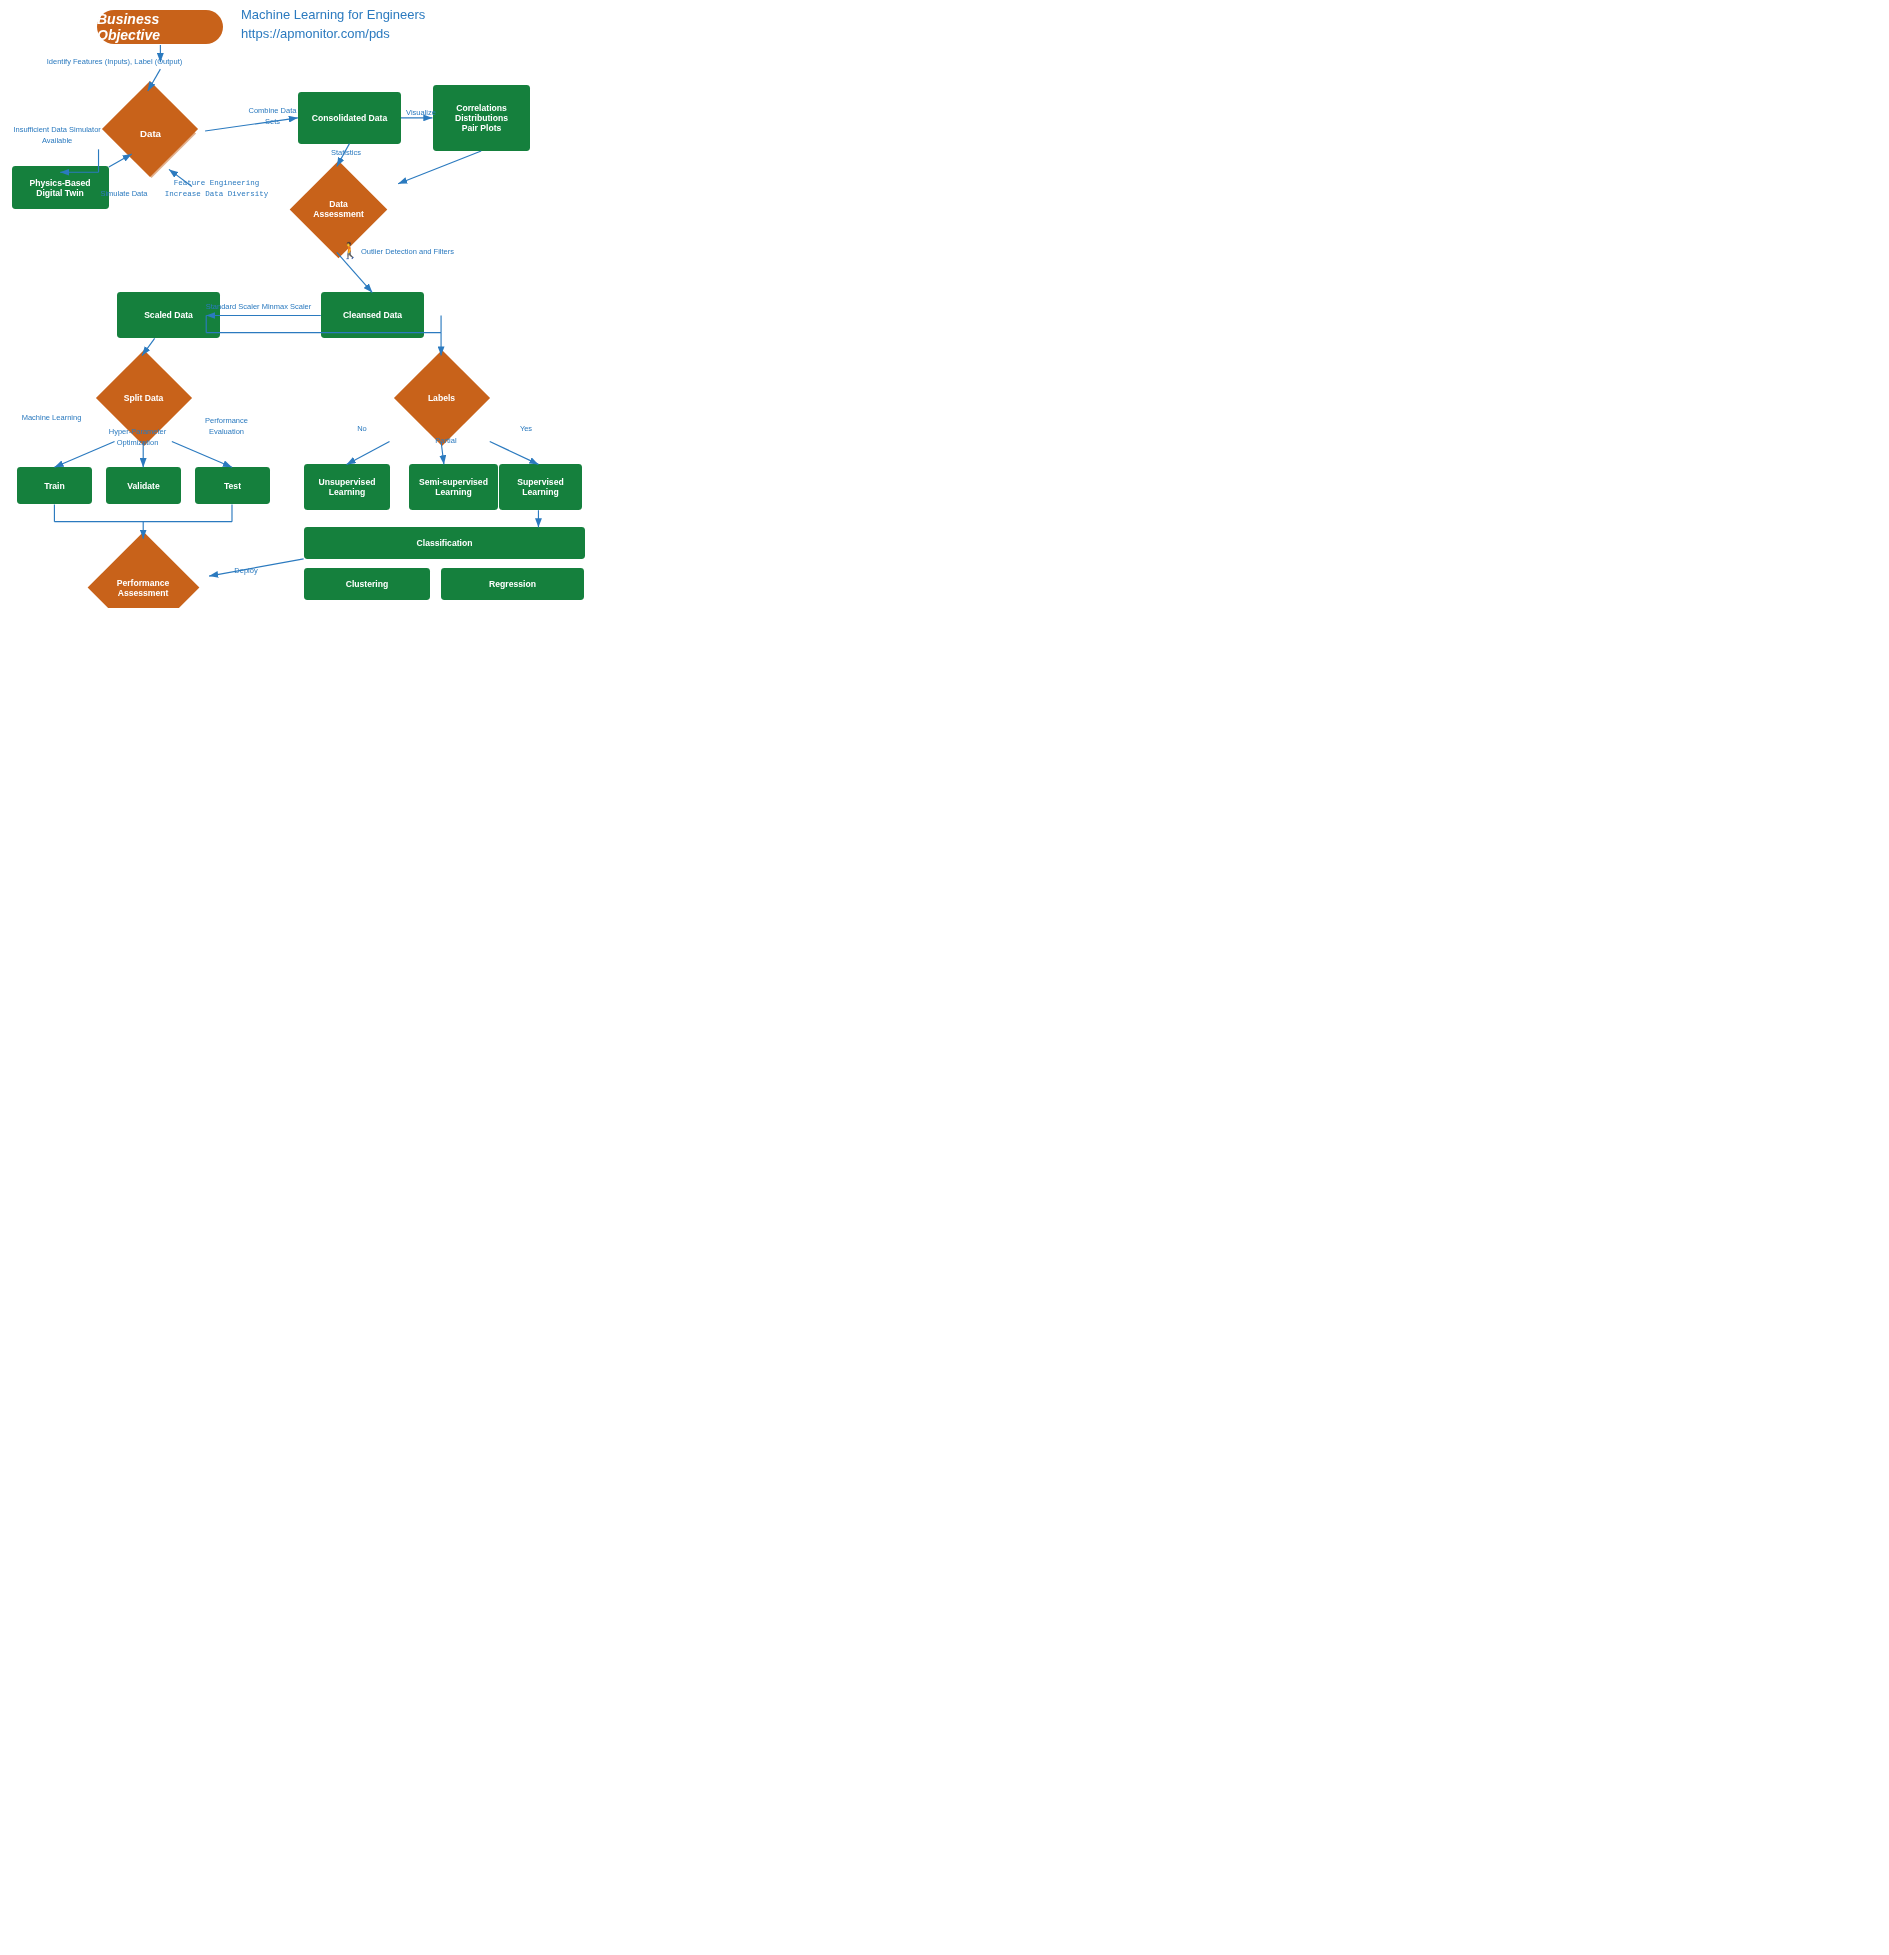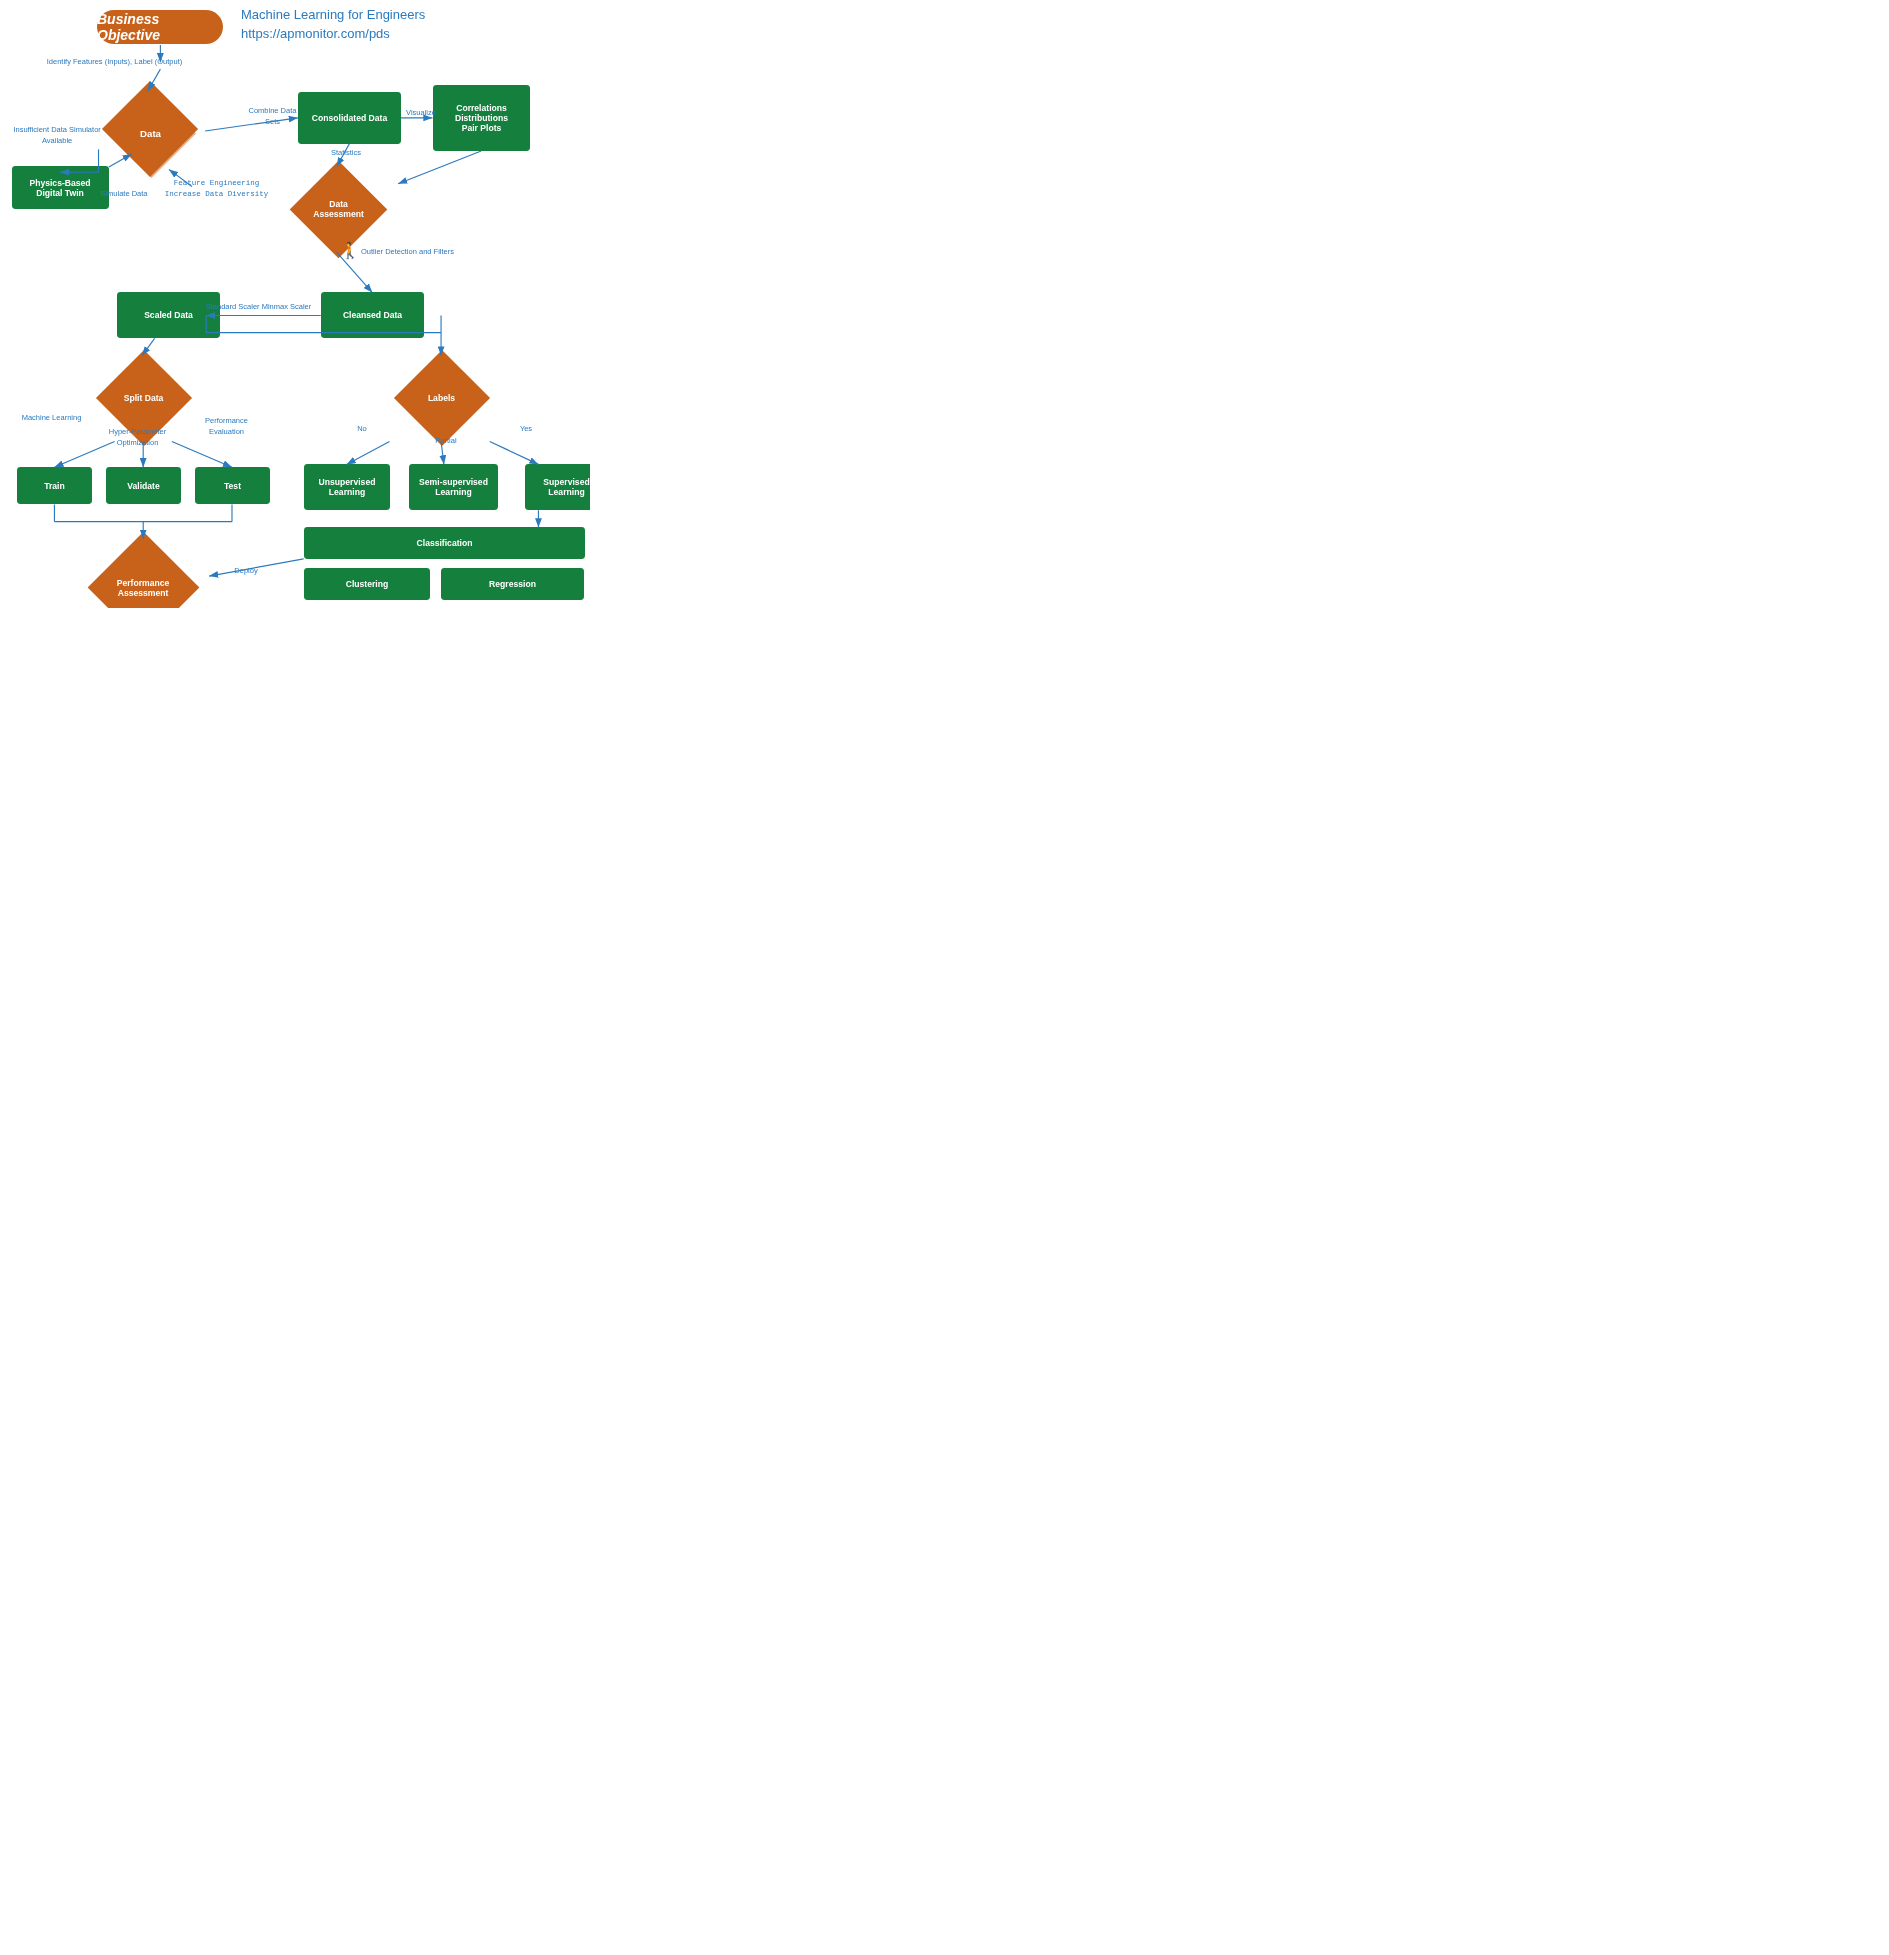--- a/index.html
+++ b/index.html
@@ -184,21 +184,21 @@
   <div class="box-blue" style="left:304px; top:464px; width:86px; height:46px;">
     <span style="white-space:pre-line;text-align:center;">Unsupervised
 Learning</span>
   </div>
 
   <div class="box-blue" style="left:401px; top:464px; width:89px; height:46px;margin-left:8px;">
     <span style="white-space:pre-line;text-align:center;">Semi-supervised
 Learning</span>
   </div>
 
-  <div class="box-blue" style="left:525px; top:464px; width:83px; height:46px;justify-content:center;">
+  <div class="box-blue" style="left:499px; top:464px; width:83px; height:46px;justify-content:center;">
     <span style="white-space:pre-line;text-align:center;">Supervised
 Learning</span>
   </div>
 
   <div class="box-blue" style="left:304px; top:527px; width:281px; height:32px;">
     <span>Classification</span>
   </div>
 
   <div class="box-blue" style="left:304px; top:568px; width:126px; height:32px;">
     <span>Clustering</span>

